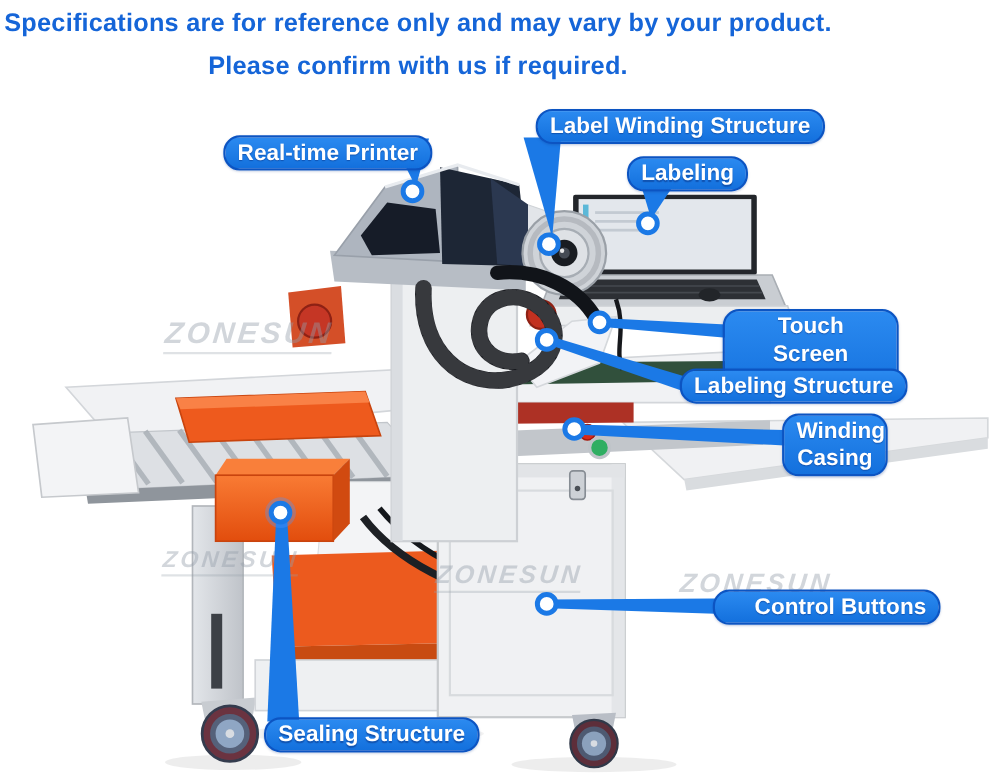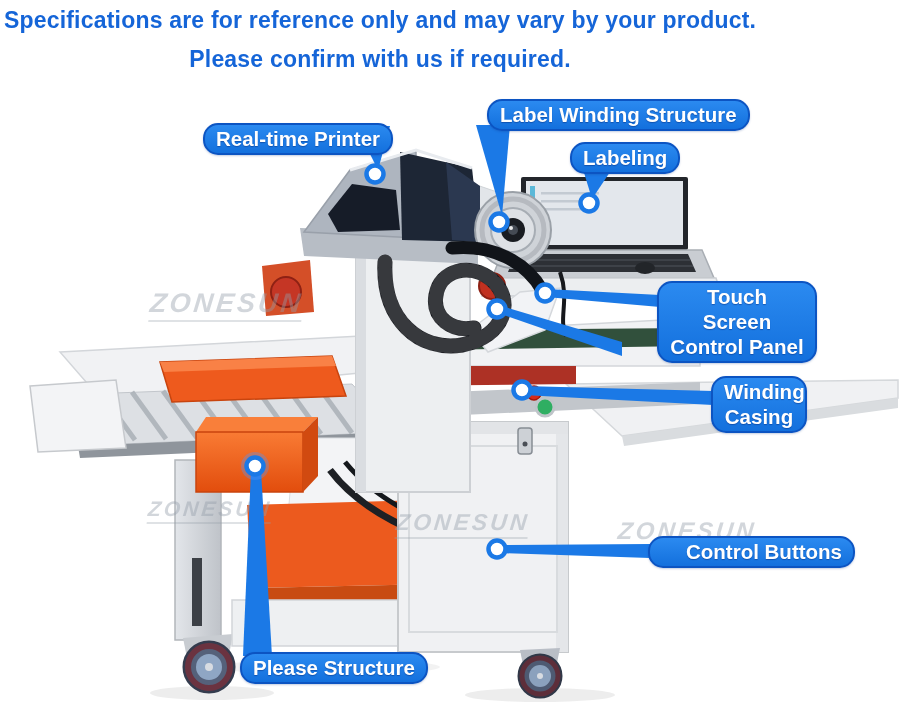--- a/index.html
+++ b/index.html
@@ -231,17 +231,18 @@
       <circle cx="497" cy="549" r="8.5"></circle>
     </g>
     <circle cx="255" cy="466" r="14" fill="rgba(80,150,255,0.35)" stroke="none"></circle>
     <circle cx="255" cy="466" r="8.5" fill="#ffffff" stroke="#1b79e6" stroke-width="4.5"></circle>
   </svg>
 
   <div class="bubble b-printer">Real-time Printer</div>
   <div class="bubble b-winding">Label Winding Structure</div>
   <div class="bubble b-computer">Labeling</div>
   <div class="bubble wrap b-touch">Touch Screen Control Panel</div>
+  <div class="bubble b-labeling">Labeling Structure</div>
   <div class="bubble wrap b-casing">Winding Casing</div>
   <div class="bubble b-control">Control Buttons</div>
-  <div class="bubble b-sealing">Please Structure</div>
+  <div class="bubble b-sealing">Sealing Structure</div>
 
 </div>
 
 </body></html>

